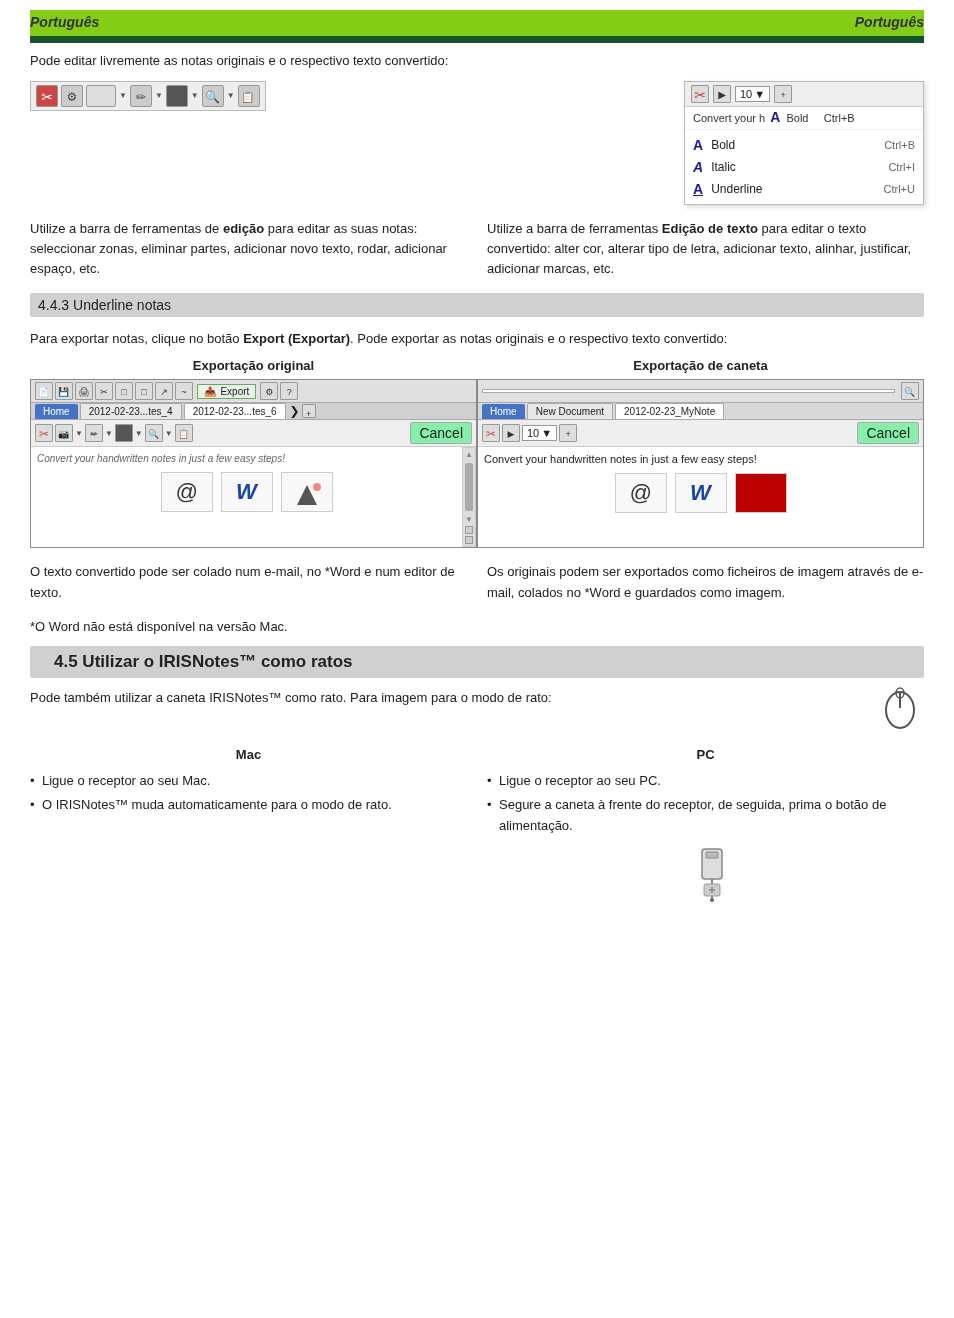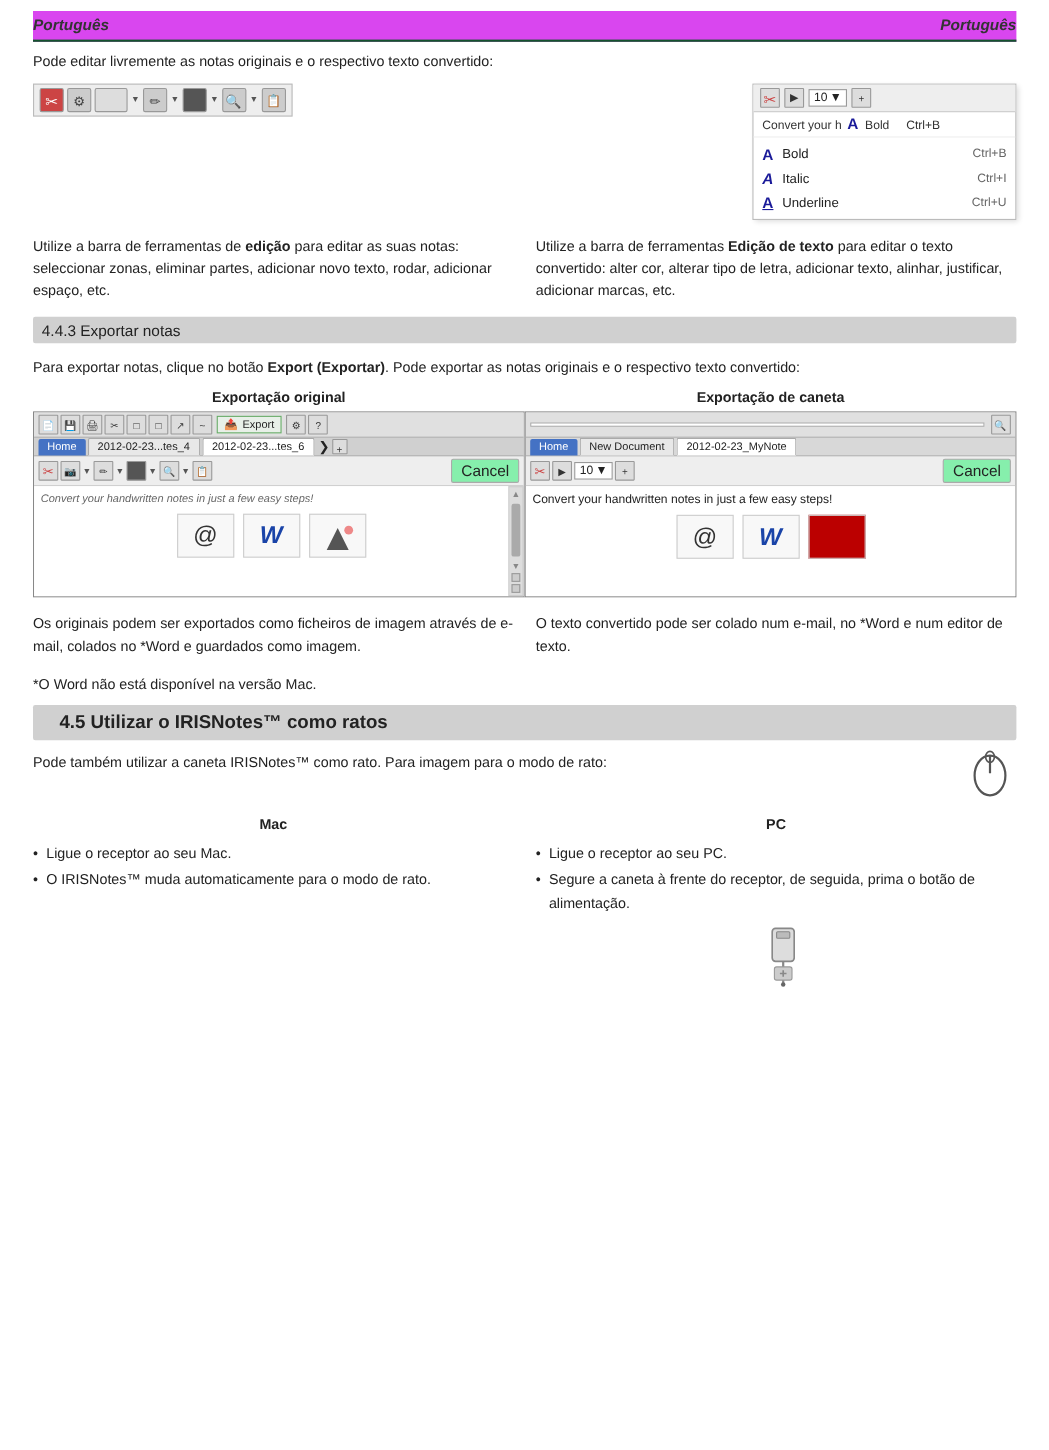--- a/index.html
+++ b/index.html
@@ -10,23 +10,23 @@
       color: #222;
       width: 954px;
       min-height: 1318px;
     }
     .page {
       padding: 10px 30px 30px 30px;
     }
     .header-bar {
       display: flex;
       justify-content: space-between;
-      background: #d946ef;
+      background: #84cc16;
       padding: 4px 0 6px 0;
-      border-bottom: 2px solid #14532d;
+      border-bottom: 7px solid #14532d;
       margin-bottom: 8px;
     }
     .header-lang {
       font-style: italic;
       font-weight: bold;
       font-size: 14px;
       color: #333;
     }
     .section-heading {
       background: #d0d0d0;
@@ -386,21 +386,21 @@
   <div class="two-col">
     <div class="col-half">
       <span>Utilize a barra de ferramentas de </span><strong>edição</strong><span> para editar as suas notas: seleccionar zonas, eliminar partes, adicionar novo texto, rodar, adicionar espaço, etc.</span>
     </div>
     <div class="col-half">
       <span>Utilize a barra de ferramentas </span><strong>Edição de texto</strong><span> para editar o texto convertido: alter cor, alterar tipo de letra, adicionar texto, alinhar, justificar, adicionar marcas, etc.</span>
     </div>
   </div>
 
   <div class="section-heading">
-    <span>4.4.3 Exportar notas</span>
+    <span>4.4.3 Underline notas</span>
   </div>
 
   <p class="body-text">
     <span>Para exportar notas, clique no botão </span><strong>Export (Exportar)</strong><span>. Pode exportar as notas originais e o respectivo texto convertido:</span>
   </p>
 
   <div class="export-columns">
 
     <div class="export-col">
       <div class="export-col-title">Exportação original</div>
@@ -518,22 +518,22 @@
               <div class="mock-icon-box" style="font-size:22px;font-weight:bold;color:#1a44a8;">W</div>
               <div class="mock-icon-box" style="background:#b00;width:52px;height:40px;"></div>
             </div>
           </div>
         </div>
       </div>
     </div>
   </div>
 
   <div class="two-col">
+    <div class="col-half">O texto convertido pode ser colado num e-mail, no *Word e num editor de texto.</div>
     <div class="col-half">Os originais podem ser exportados como ficheiros de imagem através de e-mail, colados no *Word e guardados como imagem.</div>
-    <div class="col-half">O texto convertido pode ser colado num e-mail, no *Word e num editor de texto.</div>
   </div>
 
   <p class="body-text">*O Word não está disponível na versão Mac.</p>
 
   <div class="section-heading-large">
     <span>4.5 Utilizar o IRISNotes™ como ratos</span>
   </div>
 
   <div class="mouse-mode-section">
     <div style="display:flex;align-items:flex-start;">

